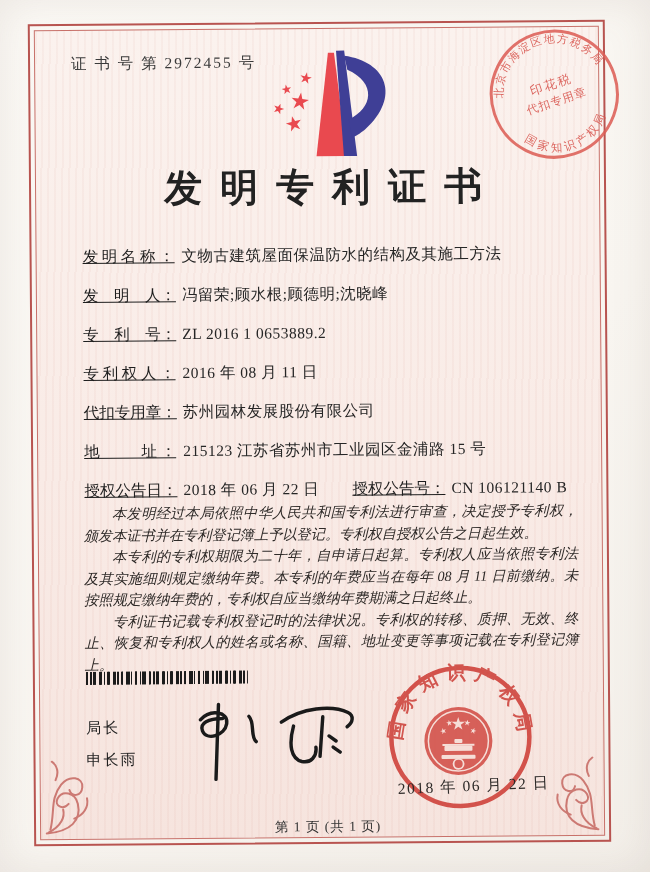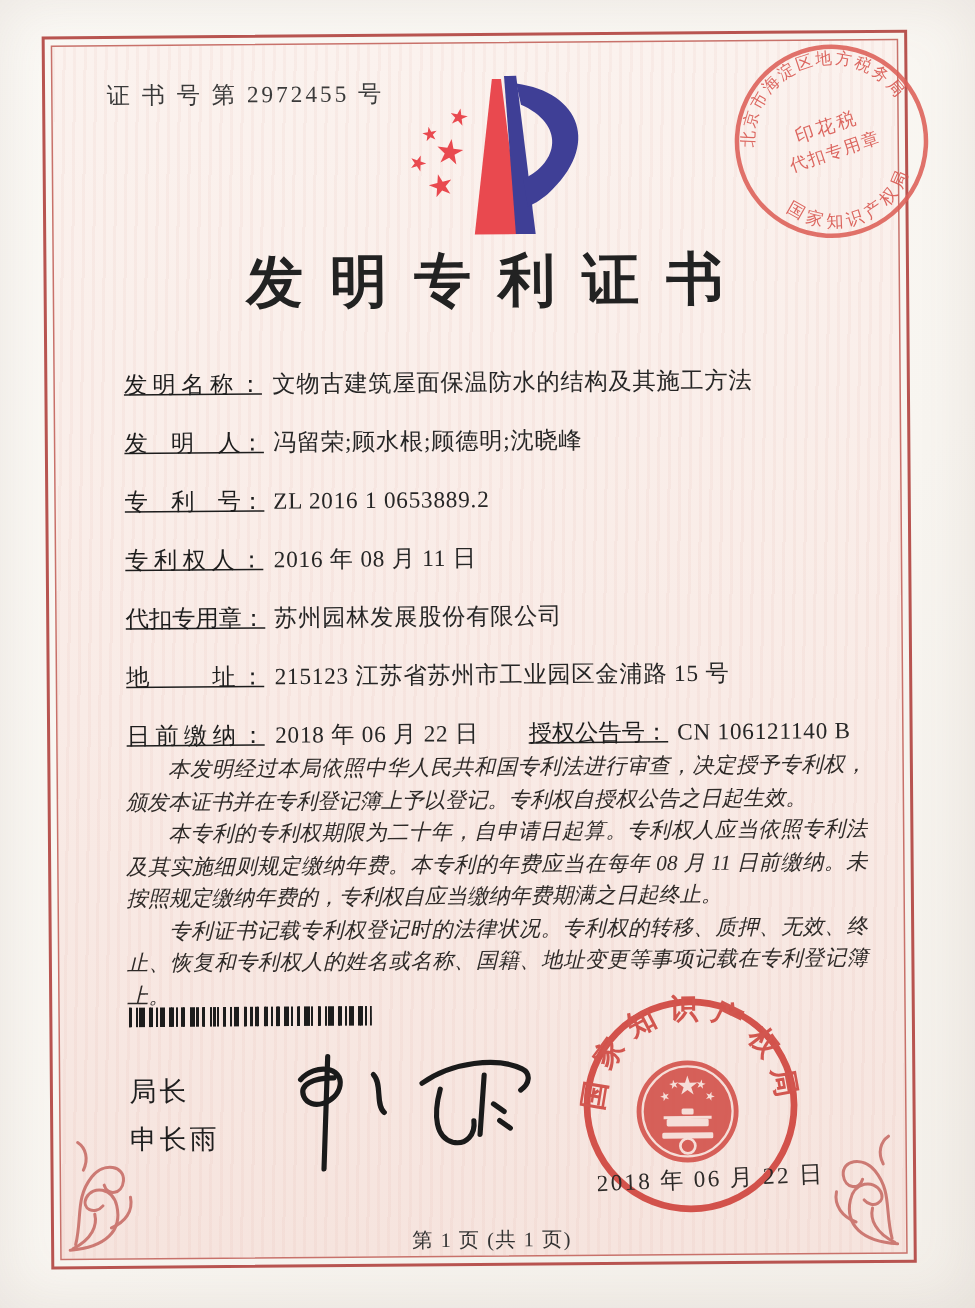--- a/index.html
+++ b/index.html
@@ -31,21 +31,21 @@
   .pair2{position:absolute;left:268px;top:0;}
 
   .body-text{position:absolute;left:83px;top:502px;width:494px;font-size:14.2px;line-height:21.5px;color:#2e2a28;font-style:italic;}
   .body-text p{margin:0;text-indent:2em;text-align:justify;}
 
   .barcode{position:absolute;left:84px;top:670px;width:162px;height:13px;
     background:
       repeating-linear-gradient(90deg,#1c1c1c 0 1.5px,transparent 1.5px 4.5px),
       repeating-linear-gradient(90deg,#1c1c1c 0 2px,transparent 2px 7px);}
 
-  .director{position:absolute;left:84px;top:710px;font-size:18px;color:#1f1f1f;letter-spacing:2px;line-height:32px;}
+  .director{position:absolute;left:84px;top:710px;font-size:15px;color:#1f1f1f;letter-spacing:2px;line-height:32px;}
   .signature{position:absolute;left:186px;top:690px;width:172px;height:94px;}
 
   .seal{position:absolute;left:384px;top:664px;width:148px;height:148px;opacity:.92;}
   .grant-date{position:absolute;left:395px;top:777px;font-size:15.5px;letter-spacing:1.5px;color:#2d2a28;transform:rotate(-2deg);z-index:5;}
 
   .footer{position:absolute;left:0;top:818px;width:100%;text-align:center;font-size:13.5px;color:#333;letter-spacing:1px;}
 
   .stamp-red{fill:#d8544d;}
   svg text{font-family:"Liberation Serif","DejaVu Serif",serif;}
 </style>
@@ -125,21 +125,21 @@
       <div class="field-row" style="top:122px">
         <span class="field-label">专利权人：</span><span class="field-value">2016 年 08 月 11 日</span>
       </div>
       <div class="field-row" style="top:161px">
         <span class="field-label">代扣专用章：</span><span class="field-value">苏州园林发展股份有限公司</span>
       </div>
       <div class="field-row" style="top:200px">
         <span class="field-label">地　　址：</span><span class="field-value">215123 江苏省苏州市工业园区金浦路 15 号</span>
       </div>
       <div class="field-row" style="top:239px">
-        <span class="field-label">日前缴纳：</span><span class="field-value">2018 年 06 月 22 日</span>
+        <span class="field-label">授权公告日：</span><span class="field-value">2018 年 06 月 22 日</span>
         <span class="pair2">
           <span class="field-label">授权公告号：</span><span class="field-value">CN 106121140 B</span>
         </span>
       </div>
     </div>
 
     <div class="body-text">
       <p>本发明经过本局依照中华人民共和国专利法进行审查，决定授予专利权，颁发本证书并在专利登记簿上予以登记。专利权自授权公告之日起生效。</p>
       <p>本专利的专利权期限为二十年，自申请日起算。专利权人应当依照专利法及其实施细则规定缴纳年费。本专利的年费应当在每年 08 月 11 日前缴纳。未按照规定缴纳年费的，专利权自应当缴纳年费期满之日起终止。</p>
       <p>专利证书记载专利权登记时的法律状况。专利权的转移、质押、无效、终止、恢复和专利权人的姓名或名称、国籍、地址变更等事项记载在专利登记簿上。</p>

